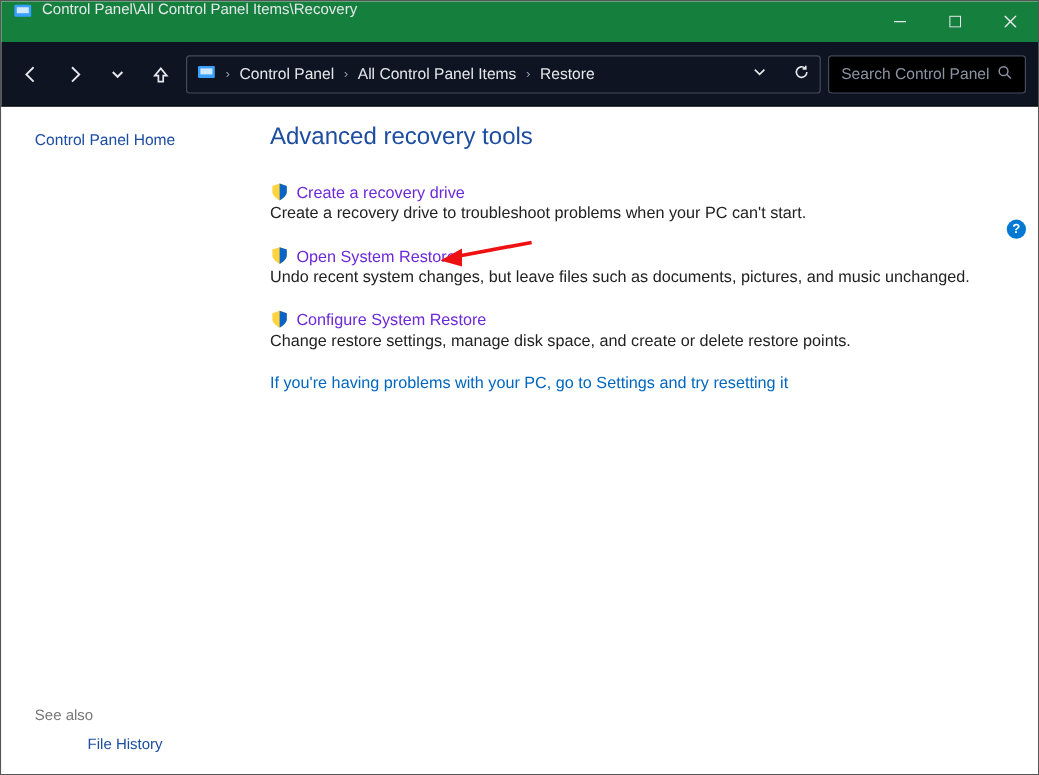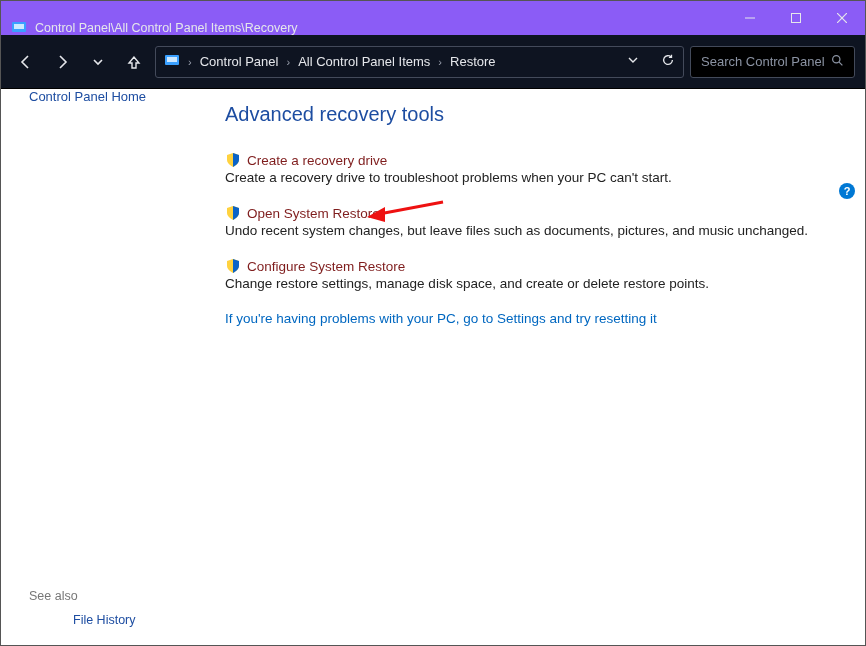--- a/index.html
+++ b/index.html
@@ -1,50 +1,50 @@
 <!DOCTYPE html>
 <html><head>
 <meta charset="utf-8">
 <style>
   * { box-sizing: border-box; margin: 0; padding: 0; }
   html, body { width: 866px; height: 646px; font-family: "Segoe UI", Arial, sans-serif; background:#fff; overflow:hidden; }
   body { display:flex; flex-direction:column; border:1px solid #555; }
 
   
-  .titlebar { height:34px; background:#8b5cf6; display:flex; align-items:flex-end; color:#e5e7eb; font-size:12.5px; }
+  .titlebar { height:34px; background:#15803d; display:flex; align-items:flex-start; color:#e5e7eb; font-size:12.5px; }
   .titlebar .app-icon { width:16px; height:16px; margin-left:10px; margin-right:8px; display:flex; align-items:center; justify-content:center; }
   .titlebar .title-text { flex:1; }
   .win-controls { display:flex; height:100%; }
   .win-btn { width:46px; display:flex; align-items:center; justify-content:center; color:#e5e7eb; }
   .win-btn svg { width:10px; height:10px; }
 
   
   .toolbar { height:54px; background:#0e1421; display:flex; align-items:center; padding:0 10px; gap:6px; border-bottom:1px solid #000; }
   .nav-btn { width:30px; height:30px; display:flex; align-items:center; justify-content:center; color:#e5e7eb; border-radius:2px; }
   .addr-wrap { flex:1; height:32px; background:#0e1421; border:1px solid #434a5a; border-radius:3px; display:flex; align-items:center; padding:0 8px; gap:8px; color:#e5e7eb; font-size:13px; }
   .addr-wrap .crumb { display:flex; align-items:flex-start; gap:8px; }
   .addr-wrap .chev { color:#9aa0ad; font-size:11px; }
   .addr-right { display:flex; align-items:center; gap:6px; margin-left:auto; }
   .search-wrap { width:165px; height:32px; background:#000000; border:1px solid #434a5a; border-radius:3px; display:flex; align-items:center; padding:0 10px; color:#8b93a3; font-size:13px; }
   .search-text { flex:1; }
 
   
   .content { flex:1; display:flex; position:relative; background:#fff; }
-  .sidebar { width:210px; padding:0 0 16px 28px; font-size:13px; }
+  .sidebar { width:210px; padding:20px 0 16px 28px; font-size:13px; }
   .sidebar .home-link { color:#1d4da1; }
   .sidebar-bottom { position:absolute; left:28px; bottom:18px; font-size:12.5px; }
   .sidebar-bottom .see-also { color:#777; margin-bottom:10px; }
   .sidebar-bottom .fh-link { color:#1d4da1;margin-left:44px; }
 
   .main { flex:1; padding:14px 30px 20px 14px; position:relative; }
   .page-title { color:#1d4da1; font-size:20px; font-weight:400; margin-bottom:26px; }
   .tool-block { margin-bottom:20px; }
   .tool-link-row { display:flex; align-items:center; gap:6px; }
   .shield { width:16px; height:16px; }
-  .tool-link { color:#7f1d1d; font-size:13.5px; }
+  .tool-link { color:#6d28d9; font-size:13.5px; }
   .tool-desc { color:#222; font-size:13.5px; margin-top:2px; }
   .extra-link { color:#0067c0; font-size:13.5px; margin-top:18px; display:block; }
 
   .help-badge { position:absolute; top:94px; right:10px; width:16px; height:16px; background:#0078d4; border-radius:50%; color:#fff; font-size:11px; font-weight:bold; display:flex; align-items:center; justify-content:center; }
 
   
   .arrow-annot { position:absolute; pointer-events:none; }
 
   .cp-mini-icon svg { width:16px; height:16px; }
 </style>

